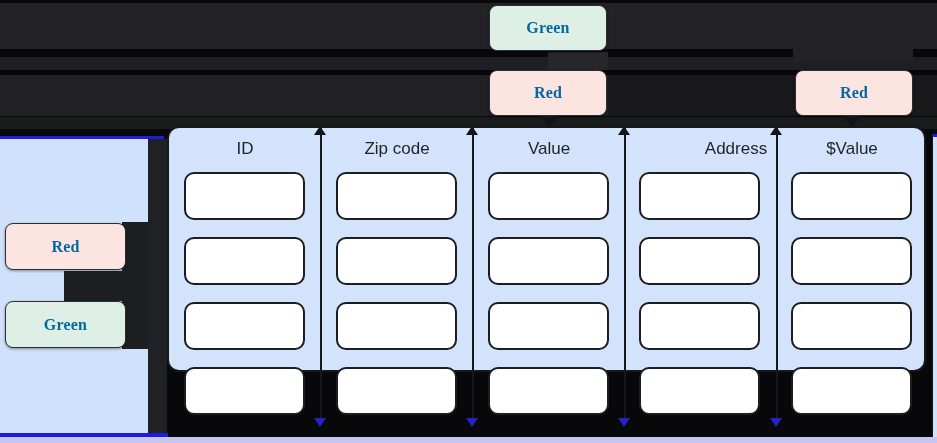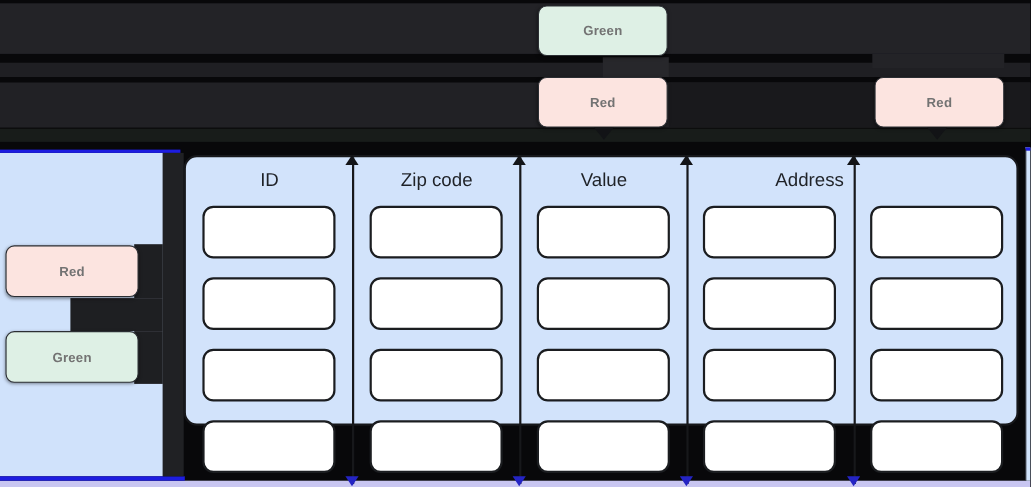--- a/index.html
+++ b/index.html
@@ -12,22 +12,22 @@
   .band2{top:57px;height:13px;background:#1f1f23;}
   .band3{top:75px;height:41px;background:#212125;}
   .band3-dark{position:absolute;left:608px;top:75px;width:329px;height:41px;background:#19191c;}
   .notch-a{position:absolute;left:548px;top:52px;width:60px;height:18px;background:#27272b;}
   .notch-b{position:absolute;left:793px;top:49px;width:120px;height:13px;background:#232327;}
   .greenish-strip{position:absolute;left:0;top:117px;width:937px;height:12px;background:#181c1a;}
 
   
   .badge{position:absolute;display:flex;align-items:center;justify-content:center;
          width:118px;height:46px;border-radius:8px;border:1.5px solid #2b2e33;
-         font-size:12px;font-weight:bold;color:#737373;letter-spacing:.2px;
-         box-shadow:0 1px 3px rgba(0,0,0,.4);cursor:default;}
+         font-size:16px;font-weight:bold;color:#0369a1;letter-spacing:.2px;
+         box-shadow:0 1px 3px rgba(0,0,0,.4);cursor:default;font-family:Liberation Serif, serif;}
   .badge-green{background:#def0e5;}
   .badge-red{background:#fce4e0;}
   .bdg-top-green{left:489px;top:5px;}
   .bdg-top-red1{left:489px;top:70px;}
   .bdg-top-red2{left:795px;top:70px;}
   .bdg-left-red{left:5px;top:223px;width:121px;height:47px;}
   .bdg-left-green{left:5px;top:301px;width:121px;height:47px;}
   .caret-down{position:absolute;width:0;height:0;
               border-left:9px solid transparent;border-right:9px solid transparent;
               border-top:11px solid #121316;}
@@ -40,21 +40,21 @@
   .sel-line{position:absolute;background:#1d1de0;}
   .sel-top-left{left:0;top:136px;width:164px;height:3px;}
   .sel-bottom-left{left:0;top:433px;width:168px;height:4px;}
   .dark-strip{position:absolute;left:148px;top:139px;width:19px;height:294px;background:#202124;}
   .blob{position:absolute;background:#1e1f22;}
   .blob-a{left:122px;top:222px;width:26px;height:49px;}
   .blob-b{left:64px;top:271px;width:84px;height:30px;}
   .blob-c{left:122px;top:301px;width:26px;height:48px;}
 
   
-  .col-region{position:absolute;left:167px;top:141px;width:759px;height:246px;
+  .col-region{position:absolute;left:167px;top:126px;width:759px;height:246px;
               background:#d2e3fb;border:2.5px solid #17181b;border-radius:12px;}
   .col-header{position:absolute;top:11px;width:152px;text-align:center;
               font-size:17px;color:#1f2227;}
   .ch0{left:0;} .ch1{left:152px;} .ch2{left:304px;} .ch3{left:455px;margin-left:36px;} .ch4{left:607px;}
   .divider{position:absolute;top:0;width:1.5px;height:297px;background:#17181b;}
   .dv1{left:151px;} .dv2{left:303px;} .dv3{left:455px;} .dv4{left:607px;}
   .arrow-up{position:absolute;top:-2px;left:-6px;width:0;height:0;
             border-left:6.5px solid transparent;border-right:6.5px solid transparent;
             border-bottom:9px solid #131417;}
   .arrow-dn{position:absolute;bottom:-2px;left:-6px;width:0;height:0;
@@ -89,20 +89,21 @@
   <div class="dark-strip"></div>
   <div class="blob blob-a"></div>
   <div class="blob blob-b"></div>
   <div class="blob blob-c"></div>
 
   <div class="col-region">
     <div class="col-header ch0">ID</div>
     <div class="col-header ch1">Zip code</div>
     <div class="col-header ch2">Value</div>
     <div class="col-header ch3">Address</div>
+    <div class="col-header ch4">$Value</div>
 
     <div class="divider dv1">
       <span class="arrow-up"></span>
       <span class="arrow-dn"></span>
     </div>
     <div class="divider dv2">
       <span class="arrow-up"></span>
       <span class="arrow-dn"></span>
     </div>
     <div class="divider dv3">

